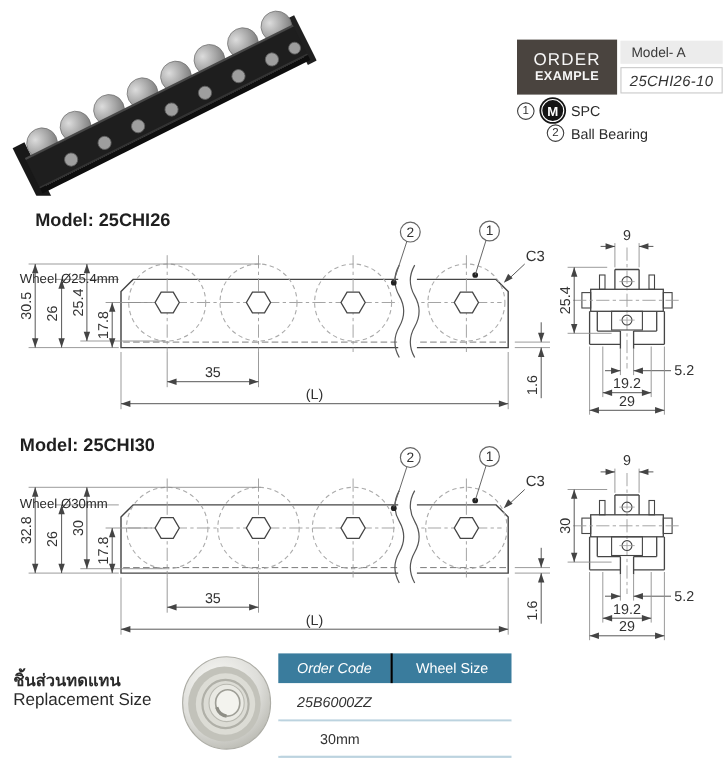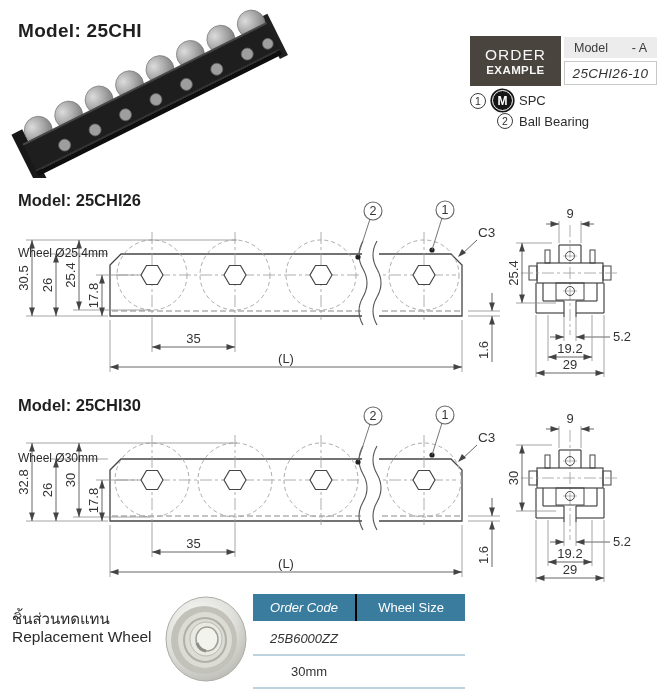--- a/index.html
+++ b/index.html
@@ -8,34 +8,34 @@
   .abs{position:absolute;}
   .hero-title{left:18px;top:20px;font-size:19px;font-weight:600;letter-spacing:.3px;color:#1f1f1f;}
   .dtitle{font-size:16.5px;font-weight:600;color:#1f1f1f;}
   .dsub{font-size:12px;font-weight:400;color:#2a2a2a;margin-top:35px;}
   
   .obox{left:470px;top:36px;width:91px;height:50px;background:#4a443f;color:#f7f7f7;
         display:flex;flex-direction:column;align-items:center;justify-content:center;}
   .obox .l1{font-size:15.5px;font-weight:400;letter-spacing:1px;line-height:17px;}
   .obox .l2{font-size:11.5px;font-weight:700;letter-spacing:.4px;line-height:14px;}
   .mcell{left:564px;top:37px;width:93px;height:21px;background:#ececec;display:flex;
-         align-items:center;justify-content:space-between;padding:0 10px;box-sizing:border-box;
+         align-items:center;padding:0 10px;box-sizing:border-box;
          font-size:12.5px;color:#3a3a3a;}
   .ccell{left:564px;top:61px;width:93px;height:24px;background:#fff;border:1px solid #c9c9c9;
          box-sizing:border-box;display:flex;align-items:center;justify-content:center;
          font-size:13.5px;color:#333;letter-spacing:.3px;font-style:italic;}
   .note{display:flex;align-items:center;gap:6px;}
   .numcirc{width:16px;height:16px;border:1.4px solid #3d3d3d;border-radius:50%;display:inline-flex;
            align-items:center;justify-content:center;font-size:10.5px;color:#2e2e2e;box-sizing:border-box;}
   .mbadge{width:21px;height:21px;border-radius:50%;background:#151515;color:#fff;font-weight:700;
           font-size:12px;display:inline-flex;align-items:center;justify-content:center;
           border:1.5px solid #fff;box-shadow:0 0 0 1.6px #151515;box-sizing:border-box;}
   .notetext{font-size:13px;color:#2b2b2b;}
   
-  .thai{left:12px;top:607px;font-size:15px;font-weight:400;color:#2b2b2b;}
+  .thai{left:12px;top:607px;font-size:15px;font-weight:700;color:#2b2b2b;}
   .repl{left:12px;top:628px;font-size:15.5px;color:#2b2b2b;}
   
   .ptable{left:253px;top:594px;width:212px;}
   .hrow{display:flex;height:27px;border-bottom:2px solid #fff;}
   .hcell{display:flex;align-items:center;justify-content:center;color:#fff;font-size:13px;}
   .hc1{width:102px;font-style:italic;}
   .hc2{width:110px;border-left:2px solid #000000;box-sizing:border-box;}
   .prow{display:flex;height:31px;border-bottom:2px solid #bcd3df;background:#fff;}
   .pcell{display:flex;align-items:center;justify-content:center;font-size:13px;color:#333;}
 </style>
@@ -334,21 +334,20 @@
         <circle cx="103" cy="3" r="6" fill="#9e9e9e" stroke="#5e5e5e" stroke-width="0.7"></circle>
         <circle cx="137" cy="3" r="6" fill="#9e9e9e" stroke="#5e5e5e" stroke-width="0.7"></circle>
         <circle cx="171" cy="3" r="6" fill="#9e9e9e" stroke="#5e5e5e" stroke-width="0.7"></circle>
         <circle cx="205" cy="3" r="6" fill="#9e9e9e" stroke="#5e5e5e" stroke-width="0.7"></circle>
         <circle cx="239" cy="3" r="6" fill="#9e9e9e" stroke="#5e5e5e" stroke-width="0.7"></circle>
         <circle cx="262" cy="3" r="5.4" fill="#9e9e9e" stroke="#5e5e5e" stroke-width="0.7"></circle>
       </g>
     </g>
   </svg>
 
-  <div class="abs hero-title">Model: 25CHI</div>
 
   <div class="abs obox">
     <div class="l1">ORDER</div>
     <div class="l2">EXAMPLE</div>
   </div>
   <div class="abs mcell">
     <span>Model</span>
     <span>- A</span>
   </div>
   <div class="abs ccell">25CHI26-10</div>
@@ -356,27 +355,27 @@
   <div class="abs note" style="left:470px;top:90px">
     <span class="numcirc">1</span>
     <span class="mbadge">M</span>
     <span class="notetext">SPC</span>
   </div>
   <div class="abs note" style="left:497px;top:113px">
     <span class="numcirc">2</span>
     <span class="notetext">Ball Bearing</span>
   </div>
 
-  <div class="abs dtitle" style="left:18px;top:191px">Model: 25CHI26</div>
+  <div class="abs dtitle" style="left:32px;top:191px">Model: 25CHI26</div>
   <div class="abs dsub" style="left:18px;top:211px">Wheel Ø25.4mm</div>
   <div class="abs dtitle" style="left:18px;top:396px">Model: 25CHI30</div>
   <div class="abs dsub" style="left:18px;top:416px">Wheel Ø30mm</div>
 
   <div class="abs thai">ชิ้นส่วนทดแทน</div>
-  <div class="abs repl">Replacement Wheel</div>
+  <div class="abs repl">Replacement Size</div>
 
   <svg class="abs" style="left:163px;top:595px" width="86" height="88">
     <defs>
       <radialGradient id="brg" cx="40%" cy="32%" r="78%">
         <stop offset="0%" stop-color="#fbfbf8"></stop>
         <stop offset="60%" stop-color="#dededa"></stop>
         <stop offset="100%" stop-color="#b2b2aa"></stop>
       </radialGradient>
     </defs>
     <ellipse cx="43" cy="44" rx="40" ry="42" fill="url(#brg)" stroke="#adada6" stroke-width="1"></ellipse>

